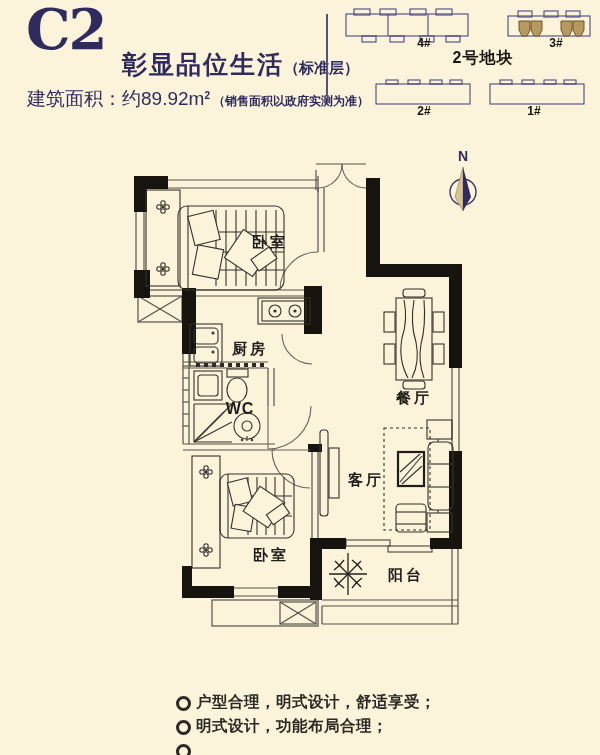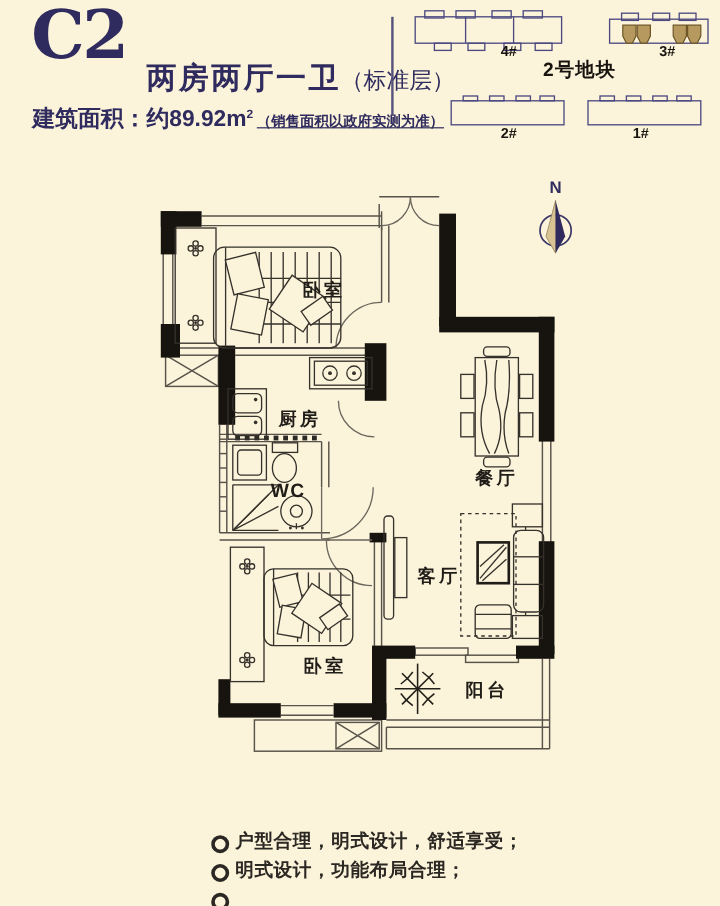--- a/index.html
+++ b/index.html
@@ -3,25 +3,25 @@
 <meta charset="utf-8">
 <style>
   html,body{margin:0;padding:0;background:#e8e0c8;}
   .page{position:relative;width:600px;height:755px;background:#fbf3da;overflow:hidden;
         font-family:"Liberation Sans",sans-serif;}
   
   .unit-code{position:absolute;left:26px;top:0px;font-family:"DejaVu Serif",serif;
              font-size:56px;line-height:1.05;font-weight:900;color:#2f2b5e;letter-spacing:-2px;}
   .subtitle{position:absolute;left:122px;top:48px;color:#2f2b5e;white-space:nowrap;}
   .subtitle .main{font-size:25px;font-weight:800;letter-spacing:2px;}
-  .subtitle .note{font-size:19px;font-weight:400;}
+  .subtitle .note{font-size:15px;font-weight:700;}
   .area-line{position:absolute;left:27px;top:86px;color:#2f2b5e;white-space:nowrap;}
-  .area-line .lab,.area-line .val{font-size:19px;font-weight:700;}
+  .area-line .lab,.area-line .val{font-size:19px;font-weight:400;}
   .area-line sup{font-size:10px;font-weight:800;}
-  .area-line .note{font-size:12px;font-weight:700;margin-left:3px;text-decoration:underline;}
+  .area-line .note{font-size:12px;font-weight:700;margin-left:3px;}
   .divider{position:absolute;left:326px;top:14px;width:2px;height:82px;background:#57527c;}
   
   .features{position:absolute;left:176px;top:693px;}
   .feature-row{display:flex;align-items:flex-start;margin-bottom:6px;}
   .ring{flex:0 0 auto;width:9px;height:9px;border:3.5px solid #2b2722;border-radius:50%;
         margin:3px 5px 0 0;}
   .feature-text{font-size:15.5px;font-weight:800;color:#2b2722;letter-spacing:0.5px;line-height:17px;}
   
   svg{position:absolute;}
   .thin{stroke:#57524a;stroke-width:1.2;fill:none;}
@@ -38,21 +38,21 @@
   .tanunit{fill:#b5995e;stroke:#6d5526;stroke-width:1;}
   .nlabel{font-family:"Liberation Sans",sans-serif;font-size:14px;font-weight:800;fill:#2f2b5e;}
 </style>
 </head>
 <body>
 
 <div class="page">
 
   <div class="unit-code">C2</div>
   <div class="subtitle">
-    <span class="main">两房两厅一卫</span><span class="note">（标准层）</span>
+    <span class="main">彰显品位生活</span><span class="note">（标准层）</span>
   </div>
   <div class="area-line">
     <span class="lab">建筑面积：</span><span class="val">约89.92m</span><sup>2</sup><span class="note">（销售面积以政府实测为准）</span>
   </div>
   <div class="divider"></div>
 
   <svg viewBox="330 0 270 135" style="left:330px;top:0;width:270px;height:135px">
 
     <g>
       <rect class="siteline" x="346" y="14" width="122" height="22"></rect>

